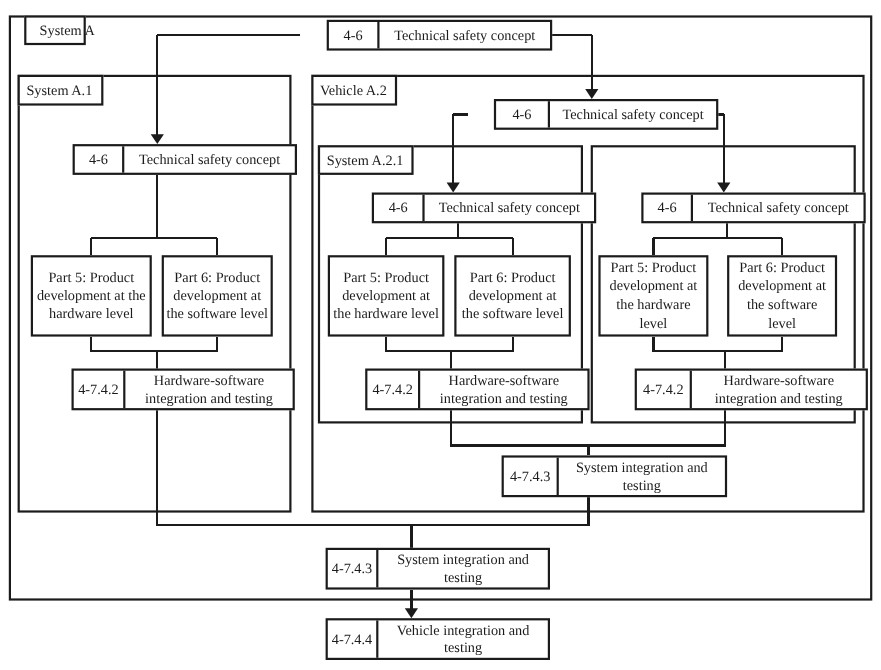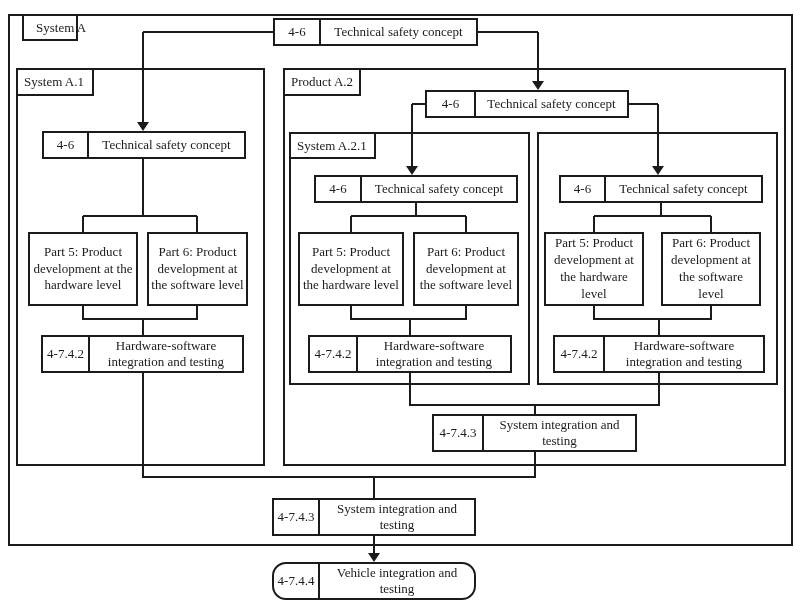--- a/index.html
+++ b/index.html
@@ -8,21 +8,21 @@
     font-family:"Liberation Serif", serif;color:#1b1b1b;overflow:hidden;
   }
   .container-box{position:absolute;border:2px solid #1b1b1b;background:transparent;box-sizing:border-box;z-index:1;}
   .wires{position:absolute;left:0;top:0;z-index:2;}
   .corner-label{
     position:absolute;border:2px solid #1b1b1b;background:#ffffff;box-sizing:border-box;
     display:flex;align-items:center;padding:0 6px;font-size:13px;z-index:3;white-space:nowrap;
   }
   .refbox{
     position:absolute;border:2px solid #1b1b1b;background:#ffffff;box-sizing:border-box;
-    display:flex;z-index:3;font-size:13px;
+    display:flex;z-index:3;font-size:13px;margin-left:24px;
   }
   .refbox .ref{
     border-right:2px solid #1b1b1b;box-sizing:border-box;flex:0 0 auto;
     display:flex;align-items:center;justify-content:center;white-space:nowrap;
   }
   .refbox .lbl{
     flex:1 1 auto;display:flex;align-items:center;justify-content:center;
     text-align:center;line-height:1.25;padding:1px 2px;
   }
   .plainbox{
@@ -64,21 +64,21 @@
     </g>
   </svg>
 
   <div class="corner-label" style="left:22px;top:14px;width:56px;height:27px;padding-left:12px;">
       <span>System A</span>
     </div>
   <div class="corner-label" style="left:16px;top:68px;width:78px;height:28px;font-family:Liberation Serif, serif;">
       <span>System A.1</span>
     </div>
   <div class="corner-label" style="left:283px;top:68px;width:78px;height:28px;">
-      <span>Product A.2</span>
+      <span>Vehicle A.2</span>
     </div>
   <div class="corner-label" style="left:289px;top:132px;width:87px;height:27px;">
       <span>System A.2.1</span>
     </div>
 
   <div class="refbox" style="left:273px;top:18px;width:205px;height:28px;">
     <div class="ref" style="width:46px;">4-6</div>
     <div class="lbl">Technical safety concept</div>
   </div>
   <div class="refbox" style="left:42px;top:131px;width:204px;height:28px;">
@@ -132,18 +132,18 @@
 
   <div class="refbox" style="left:432px;top:414px;width:205px;height:38px;">
     <div class="ref" style="width:50px;">4-7.4.3</div>
     <div class="lbl">System integration and testing</div>
   </div>
   <div class="refbox" style="left:272px;top:498px;width:204px;height:38px;">
     <div class="ref" style="width:46px;">4-7.4.3</div>
     <div class="lbl">System integration and testing</div>
   </div>
 
-  <div class="refbox" style="left:272px;top:562px;width:204px;height:38px;border-radius:14px;">
+  <div class="refbox" style="left:272px;top:562px;width:204px;height:38px;">
     <div class="ref" style="width:46px;">4-7.4.4</div>
     <div class="lbl">Vehicle integration and testing</div>
   </div>
 
 </div>
 
 </body></html>

